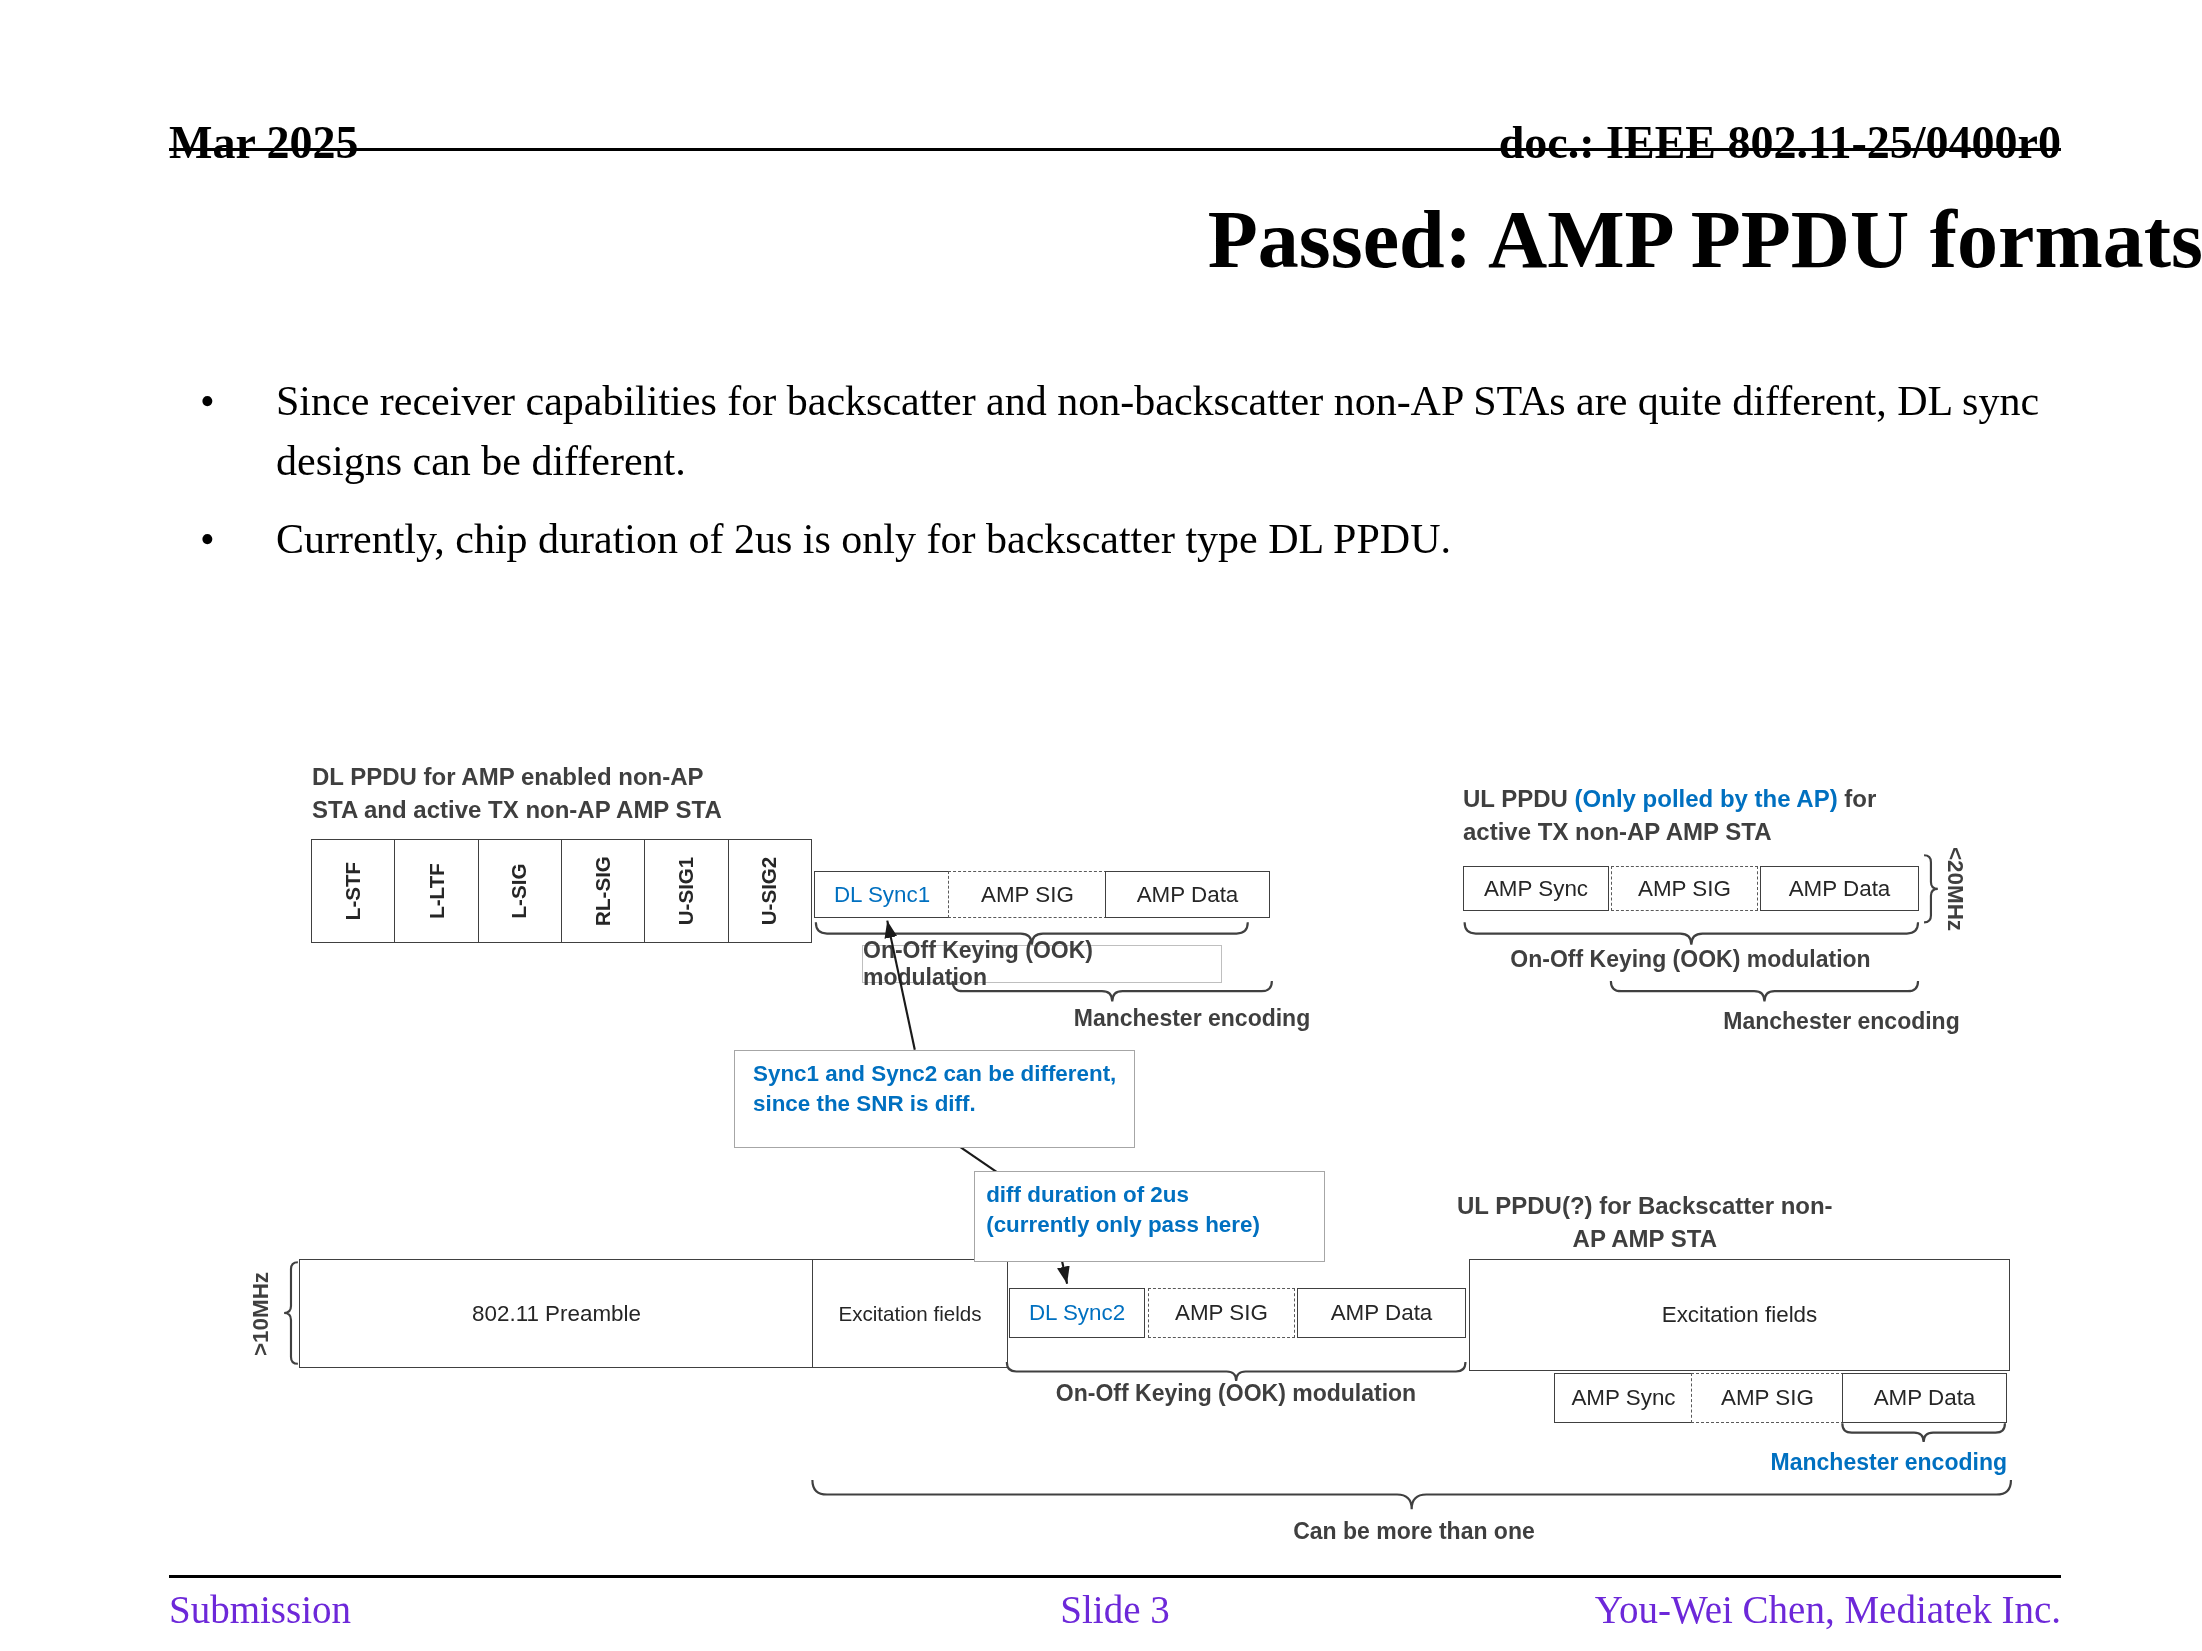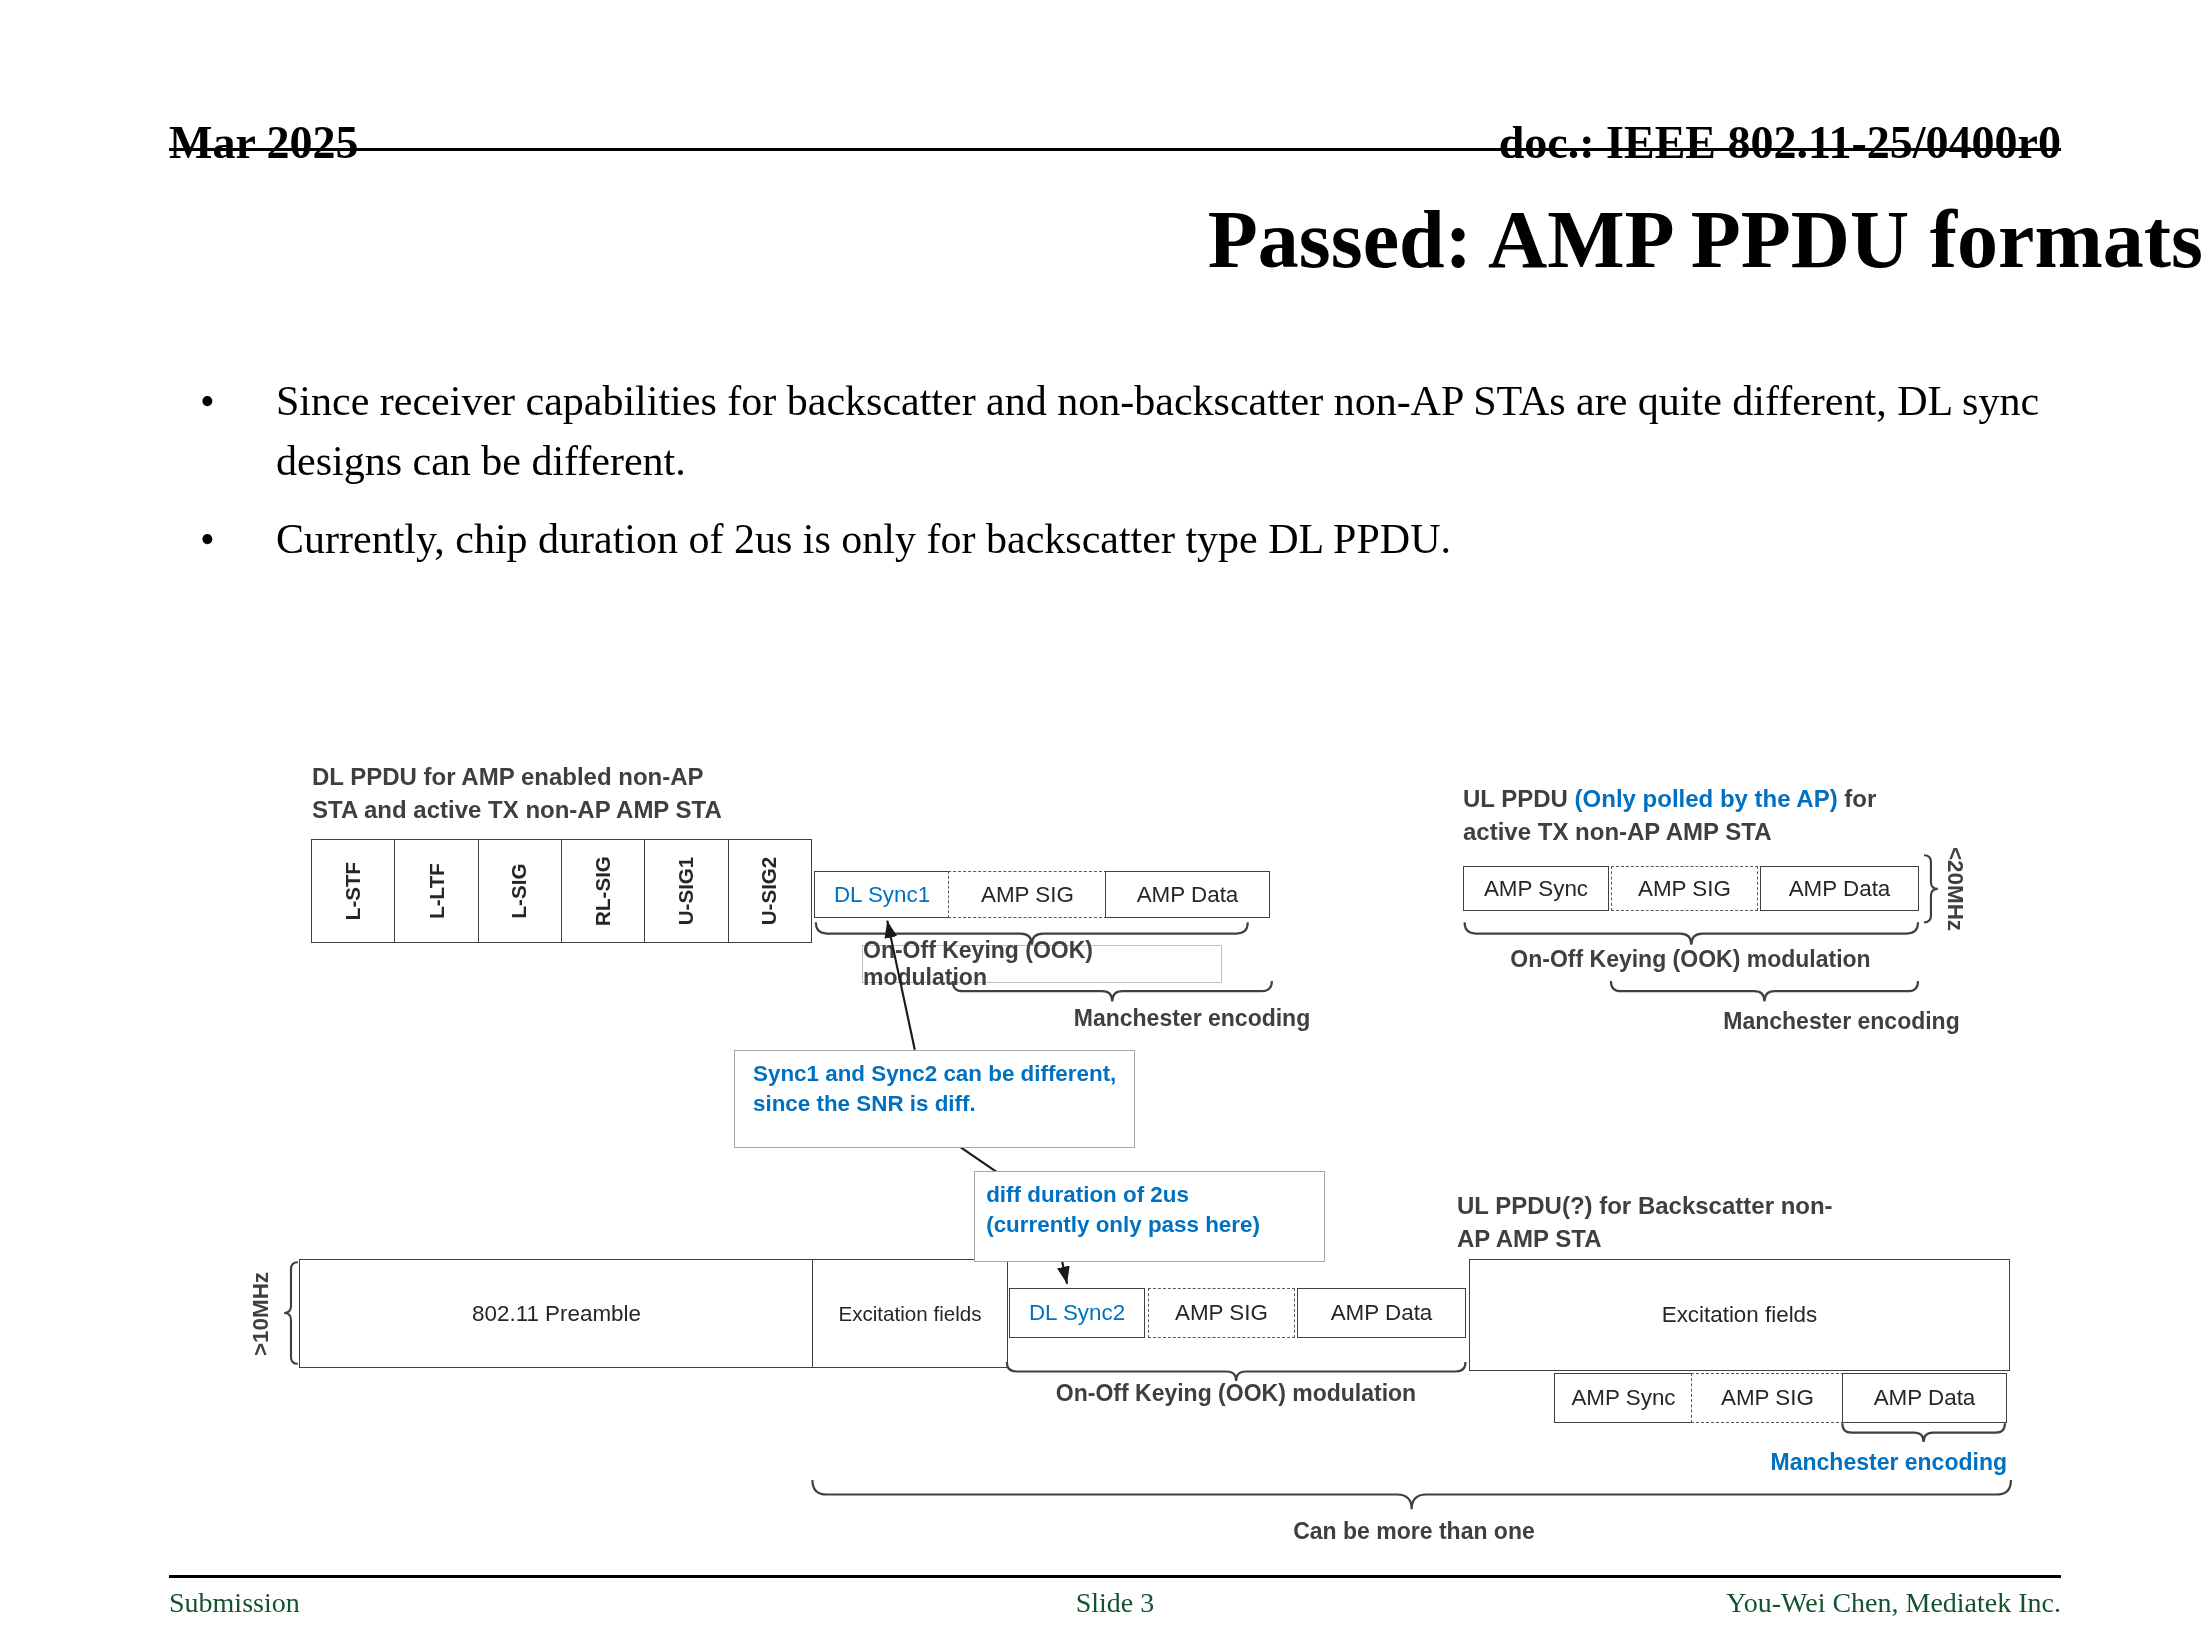--- a/index.html
+++ b/index.html
@@ -2,21 +2,21 @@
 <html style="font-size:13.8px"><head>
 <meta charset="utf-8">
 <style>
   html,body{margin:0;padding:0;background:#fff;}
   .slide{position:relative;width:2203px;height:1652px;background:#fff;overflow:hidden;font-family:"Liberation Serif",serif;}
 
   
   .header{position:absolute;left:169px;right:142px;top:84px;display:flex;justify-content:space-between;font-weight:bold;font-size:46px;color:#000;margin-top:32px;}
   .header-rule{position:absolute;left:169px;right:142px;top:148px;height:2.6px;background:#000;}
   .footer-rule{position:absolute;left:169px;right:142px;top:1575px;height:2.6px;background:#000;}
-  .footer{position:absolute;left:169px;right:142px;top:1587px;display:flex;font-size:28px;color:#14532d;}
+  .footer{position:absolute;left:169px;right:142px;top:1587px;display:flex;font-size:39px;color:#6d28d9;}
   .footer>div{flex:1;}
   .f-center{text-align:center;}
   .f-right{text-align:right;}
 
   .title{position:absolute;left:0;right:0;top:193px;margin:0;text-align:right;font-weight:bold;font-size:82px;color:#000;}
 
   .bullets{position:absolute;left:200px;top:372px;width:1867px;font-size:42px;color:#000;line-height:1.42;}
   .bullet{display:flex;margin-bottom:19px;}
   .dot{width:76px;flex:none;}
 
@@ -142,21 +142,21 @@
   <div class="rot" style="left:261px;top:1314px;transform:translate(-50%,-50%) rotate(-90deg);">&gt;10MHz</div>
 
   <div class="fbox" style="left:299px;top:1259px;width:513px;height:107px;">802.11 Preamble</div>
   <div class="fbox" style="left:812px;top:1259px;width:194px;height:107px;font-size:20.6px;">Excitation fields</div>
   <div class="fbox blue" style="left:1009px;top:1288px;width:134px;height:48px;">DL Sync2</div>
   <div class="fbox dashed" style="left:1148px;top:1288px;width:145px;height:48px;">AMP SIG</div>
   <div class="fbox" style="left:1297px;top:1288px;width:167px;height:48px;">AMP Data</div>
 
   <div class="cap" style="left:1021px;top:1380px;width:430px;">On-Off Keying (OOK) modulation</div>
 
-  <div class="lbl" style="left:1457px;top:1190px;">
+  <div class="lbl" style="left:1457px;top:1190px;text-align:center;">
     <div>UL PPDU(?) for Backscatter non-</div>
     <div>AP AMP STA</div>
   </div>
 
   <div class="fbox" style="left:1469px;top:1259px;width:539px;height:110px;">Excitation fields</div>
   <div class="fbox" style="left:1554px;top:1373px;width:137px;height:48px;">AMP Sync</div>
   <div class="fbox dashed" style="left:1691px;top:1373px;width:151px;height:48px;">AMP SIG</div>
   <div class="fbox" style="left:1842px;top:1373px;width:163px;height:48px;">AMP Data</div>
 
   <div class="cap blue" style="left:1749px;top:1449px;width:258px;text-align:right;color:#0070C0;">Manchester encoding</div>

